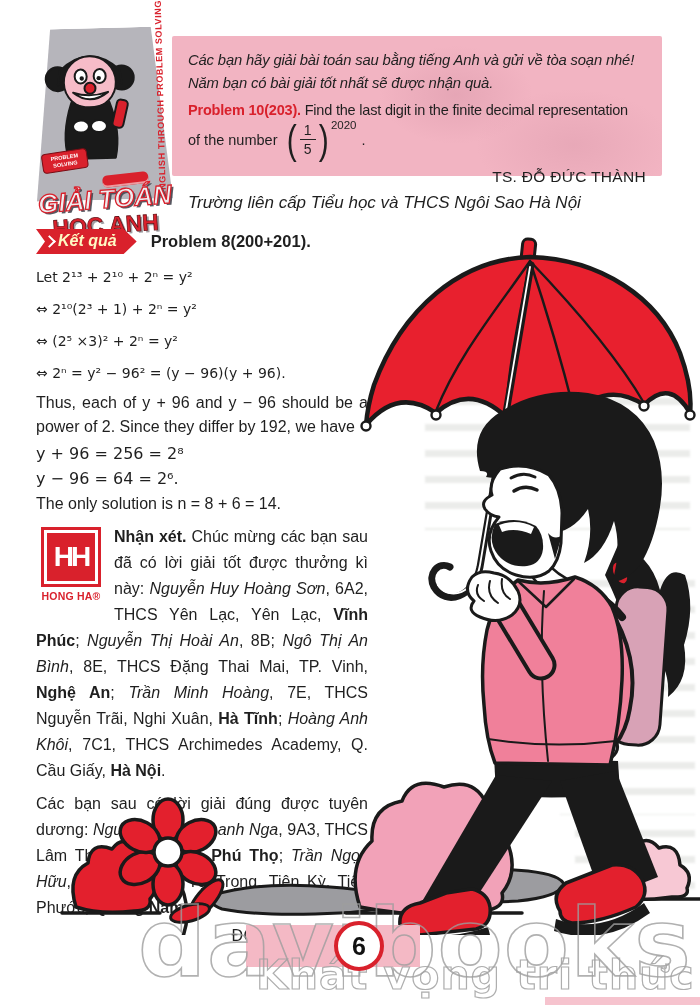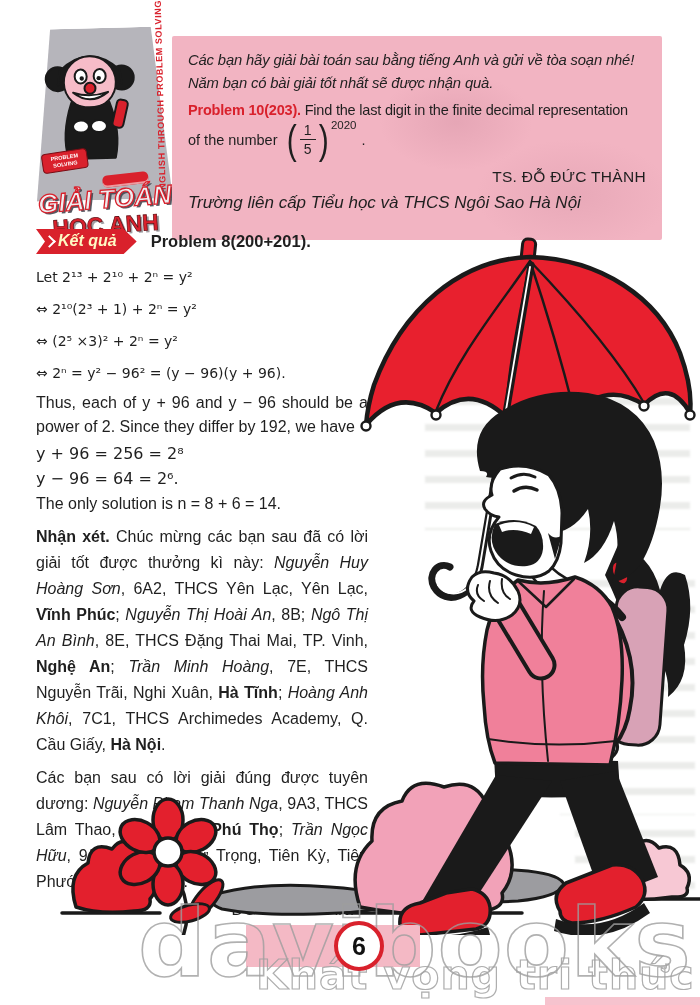--- a/index.html
+++ b/index.html
@@ -18,21 +18,21 @@
   .mast-cartoon{position:absolute;left:8px;top:10px;}
   .mast-badge{position:absolute;left:6px;top:122px;width:42px;background:#d9212c;border:1px solid #7a0c14;border-radius:4px;
     color:#fff;font-size:5.5px;font-weight:bold;text-align:center;line-height:1.3;padding:2px 1px;transform:rotate(-7deg);}
   .mast-badge2{position:absolute;left:66px;top:146px;width:46px;height:12px;background:#d9212c;border-radius:5px;transform:rotate(-5deg);
     box-shadow:inset 0 -2px 0 rgba(255,255,255,.55);}
   .mast-t1{position:absolute;left:-4px;top:156px;width:144px;text-align:center;font-size:26px;font-weight:bold;font-style:italic;
     color:#ededf0;-webkit-text-stroke:1.3px #d9212c;text-shadow:2px 2px 0 rgba(70,70,80,.9);transform:rotate(-3deg);white-space:nowrap;}
   .mast-t2{position:absolute;left:-2px;top:184px;width:140px;text-align:center;font-size:23px;font-weight:bold;
     color:#d9212c;-webkit-text-stroke:.7px #5a0d12;text-shadow:2px 2px 0 rgba(80,80,90,.55);transform:rotate(-2deg);white-space:nowrap;}
   
-  .problem-box{position:absolute;left:172px;top:36px;width:490px;height:204px;box-sizing:border-box;
+  .problem-box{position:absolute;left:172px;top:36px;width:490px;height:140px;box-sizing:border-box;
     padding:13px 16px 9px;border-radius:2px;
     background:
       radial-gradient(110px 70px at 58% 42%, rgba(186,116,138,.22), transparent 70%),
       radial-gradient(140px 80px at 82% 78%, rgba(186,116,138,.18), transparent 70%),
       #f2b4c2;}
   .invite{font-style:italic;font-size:14.8px;letter-spacing:-.15px;line-height:1.55;white-space:nowrap;color:#222;}
   .prob-line{margin-top:7px;font-size:14.5px;letter-spacing:-.2px;white-space:nowrap;}
   .prob-label{color:#d9212c;font-weight:bold;}
   .ofnum{display:flex;align-items:center;margin-top:4px;font-size:14.5px;}
   .frac-wrap{display:inline-flex;align-items:center;margin-left:8px;}
@@ -154,20 +154,26 @@
   <p class="expl">Thus, each of y + 96 and y − 96 should be a power of 2. Since they differ by 192, we have</p>
 
   <div class="res">
     <div>y + 96 = 256 = 2⁸</div>
     <div>y − 96 = 64 = 2⁶.</div>
   </div>
 
   <p class="concl">The only solution is n = 8 + 6 = 14.</p>
 
   <div class="remarks">
+    <div class="hh-logo">
+      <div class="hh-box">
+          <span>HH</span>
+        </div>
+      <div class="hh-brand">HONG HA®</div>
+    </div>
     <p><span style="font-weight: bold;">Nhận xét.</span><span> Chúc mừng các bạn sau đã có lời giải tốt được thưởng kì này: </span><span style="font-style: italic;">Nguyễn Huy Hoàng Sơn</span><span>, 6A2, THCS Yên Lạc, Yên Lạc, </span><span style="font-weight: bold;">Vĩnh Phúc</span><span>; </span><span style="font-style: italic;">Nguyễn Thị Hoài An</span><span>, 8B; </span><span style="font-style: italic;">Ngô Thị An Bình</span><span>, 8E, THCS Đặng Thai Mai, TP. Vinh, </span><span style="font-weight: bold;">Nghệ An</span><span>; </span><span style="font-style: italic;">Trần Minh Hoàng</span><span>, 7E, THCS Nguyễn Trãi, Nghi Xuân, </span><span style="font-weight: bold;">Hà Tĩnh</span><span>; </span><span style="font-style: italic;">Hoàng Anh Khôi</span><span>, 7C1, THCS Archimedes Academy, Q. Cầu Giấy, </span><span style="font-weight: bold;">Hà Nội</span><span>.</span></p>
     <p><span>Các bạn sau có lời giải đúng được tuyên dương: </span><span style="font-style: italic;">Nguyễn Phạm Thanh Nga</span><span>, 9A3, THCS Lâm Thao, Lâm Thao, </span><span style="font-weight: bold;">Phú Thọ</span><span>; </span><span style="font-style: italic;">Trần Ngọc Hữu</span><span>, 9/1, THCS Lý Tự Trọng, Tiên Kỳ, Tiên Phước, </span><span style="font-weight: bold;">Quảng Nam</span><span>.</span></p>
     <div class="signature">ĐỖ ĐỨC THÀNH</div>
   </div>
 </div>
 
 <svg class="illus" width="700" height="700" viewBox="0 0 700 700">
   <g stroke-linejoin="round" stroke-linecap="round">
 
     <g>

